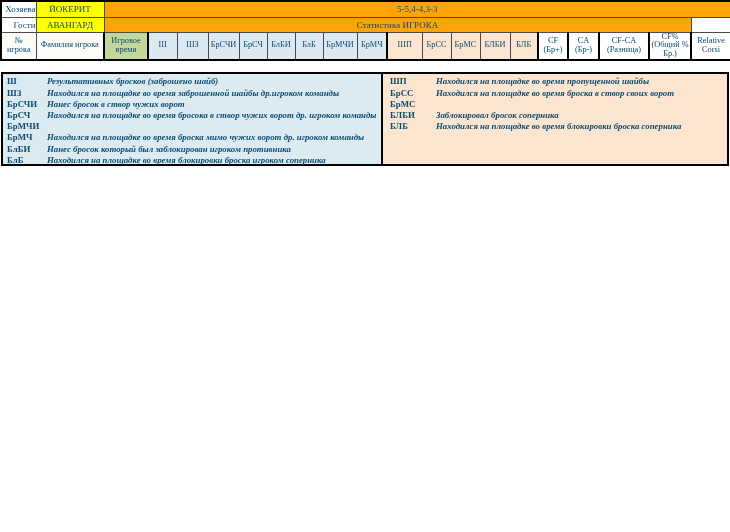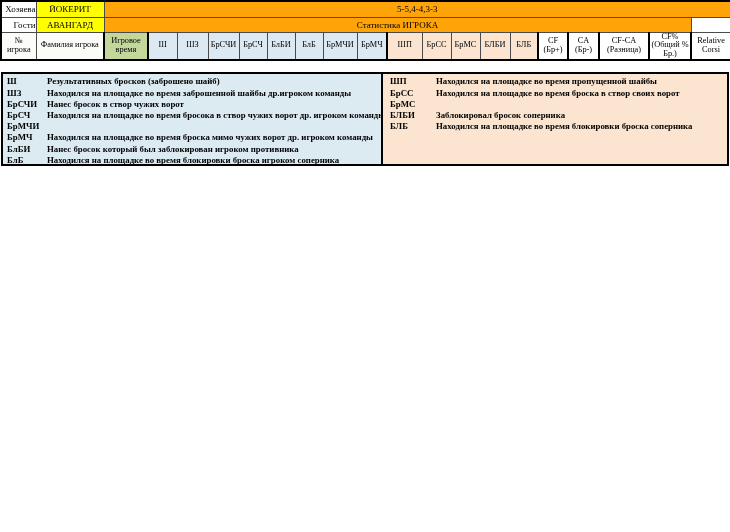--- a/index.html
+++ b/index.html
@@ -1,16 +1,16 @@
 <!DOCTYPE html>
 <html><head>
 <meta charset="utf-8">
 <style>
   html,body{margin:0;padding:0;background:#fff;}
-  .sheet{width:730px;height:532px;font-family:"Liberation Serif","DejaVu Serif",serif;color:#000000;box-sizing:border-box;}
+  .sheet{width:730px;height:532px;font-family:"Liberation Serif","DejaVu Serif",serif;color:#0c4a6e;box-sizing:border-box;}
   table.main{border-collapse:collapse;table-layout:fixed;width:730px;}
   table.main td,table.main th{border:1px solid #4a4a4a;padding:0;overflow:hidden;white-space:nowrap;font-weight:normal;box-sizing:border-box;}
   table.main{border:2px solid #000;}
   tr.r1 td{height:16px;font-size:9px;}
   tr.r2 td{height:15px;font-size:9px;}
   td.corner{background:#fff;text-align:right;padding-right:2px;font-size:8.5px;}
   td.team{background:#ffff00;font-weight:bold;text-align:center;padding-left:4px;font-size:9.5px;}
   td.orange{background:#ffa408;font-weight:bold;text-align:center;font-size:9.5px;}
   td.whitecap{background:#fff;}
   tr.hdr th{height:20px;font-size:8.3px;line-height:1.08;text-align:center;vertical-align:middle;white-space:normal;}
@@ -21,21 +21,21 @@
   th.h-cf,th.h-ca,th.h-diff,th.h-cfp,th.h-rel{background:#fff;font-weight:bold;}
   .bL2{border-left-width:2px !important;border-left-color:#000 !important;}
   thead tr.hdr th{border-bottom:2px solid #000;}
   .legend-wrap{display:flex;margin-top:11px;width:730px;}
   .legend{box-sizing:border-box;height:94px;border:2px solid #000;padding:2px 0 0 0;}
   .legend.left{width:382px;margin-left:1px;background:#dcebf2;}
   .legend.right{width:346px;border-left:none;background:#fbe5d0;}
   .lrow{display:flex;font-size:8.8px;font-weight:bold;line-height:11.2px;white-space:nowrap;}
   .lcode{flex:0 0 40px;padding-left:4px;}
   .legend.right .lcode{flex:0 0 46px;padding-left:7px;}
-  .ltext{flex:1;overflow:hidden;}
+  .ltext{flex:1;overflow:hidden;font-style:italic;}
 </style>
 </head>
 <body>
 
 <div class="sheet">
   <table class="main">
     <colgroup>
       <col style="width:35px">
         <col style="width:68px">
         <col style="width:44px">

